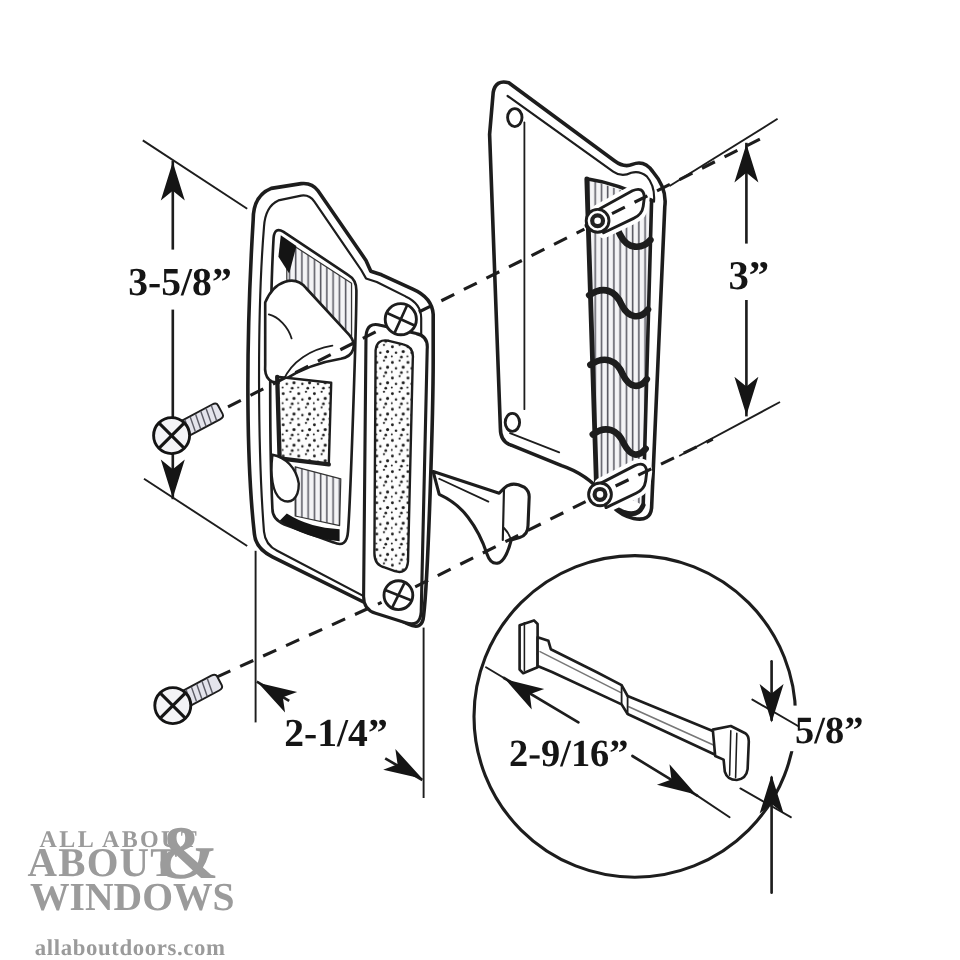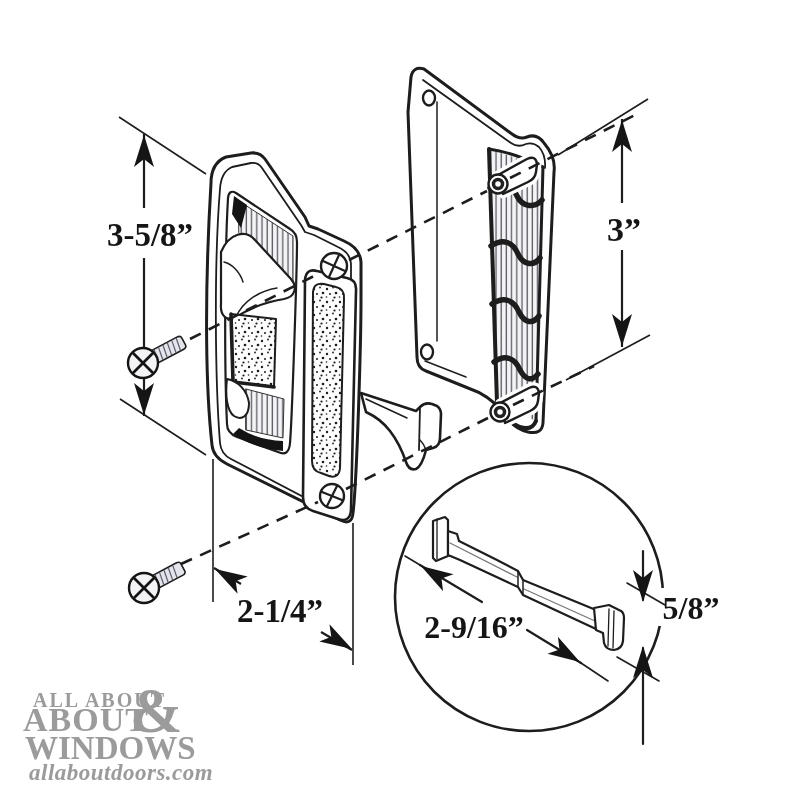--- a/index.html
+++ b/index.html
@@ -7,21 +7,21 @@
          font-family:"Liberation Serif", serif;}
   .stage svg{position:absolute;left:0;top:0;}
   .dim-label{font-family:"Liberation Serif", serif;font-weight:bold;fill:#151515;}
   
   .logo{position:absolute;left:0;top:0;width:220px;height:120px;color:#9b9b9b;}
   .logo div{position:absolute;line-height:1;white-space:nowrap;font-weight:bold;}
   .logo-line1{left:33px;top:690px;font-size:20px;letter-spacing:2px;}
   .logo-amp{left:130px;top:680px;font-size:63px;}
   .logo-line2{left:23px;top:703px;font-size:34px;letter-spacing:1px;}
   .logo-line3{left:25px;top:732px;font-size:33px;}
-  .logo-line4{left:29px;top:761px;font-size:23px;letter-spacing:.5px;font-style:italic;}
+  .logo-line4{left:29px;top:781px;font-size:19px;letter-spacing:.5px;}
 </style>
 </head>
 <body>
 
 <div class="stage">
 <svg width="800" height="800" viewBox="0 0 800 800">
   <defs>
     <path id="arrowhead" d="M0,0 L-32,10 L-24,0 L-32,-10 Z" fill="#151515"></path>
     <pattern id="ribs" width="5.2" height="8" patternUnits="userSpaceOnUse">
       <rect width="5.2" height="8" fill="#f4f4f6"></rect>

